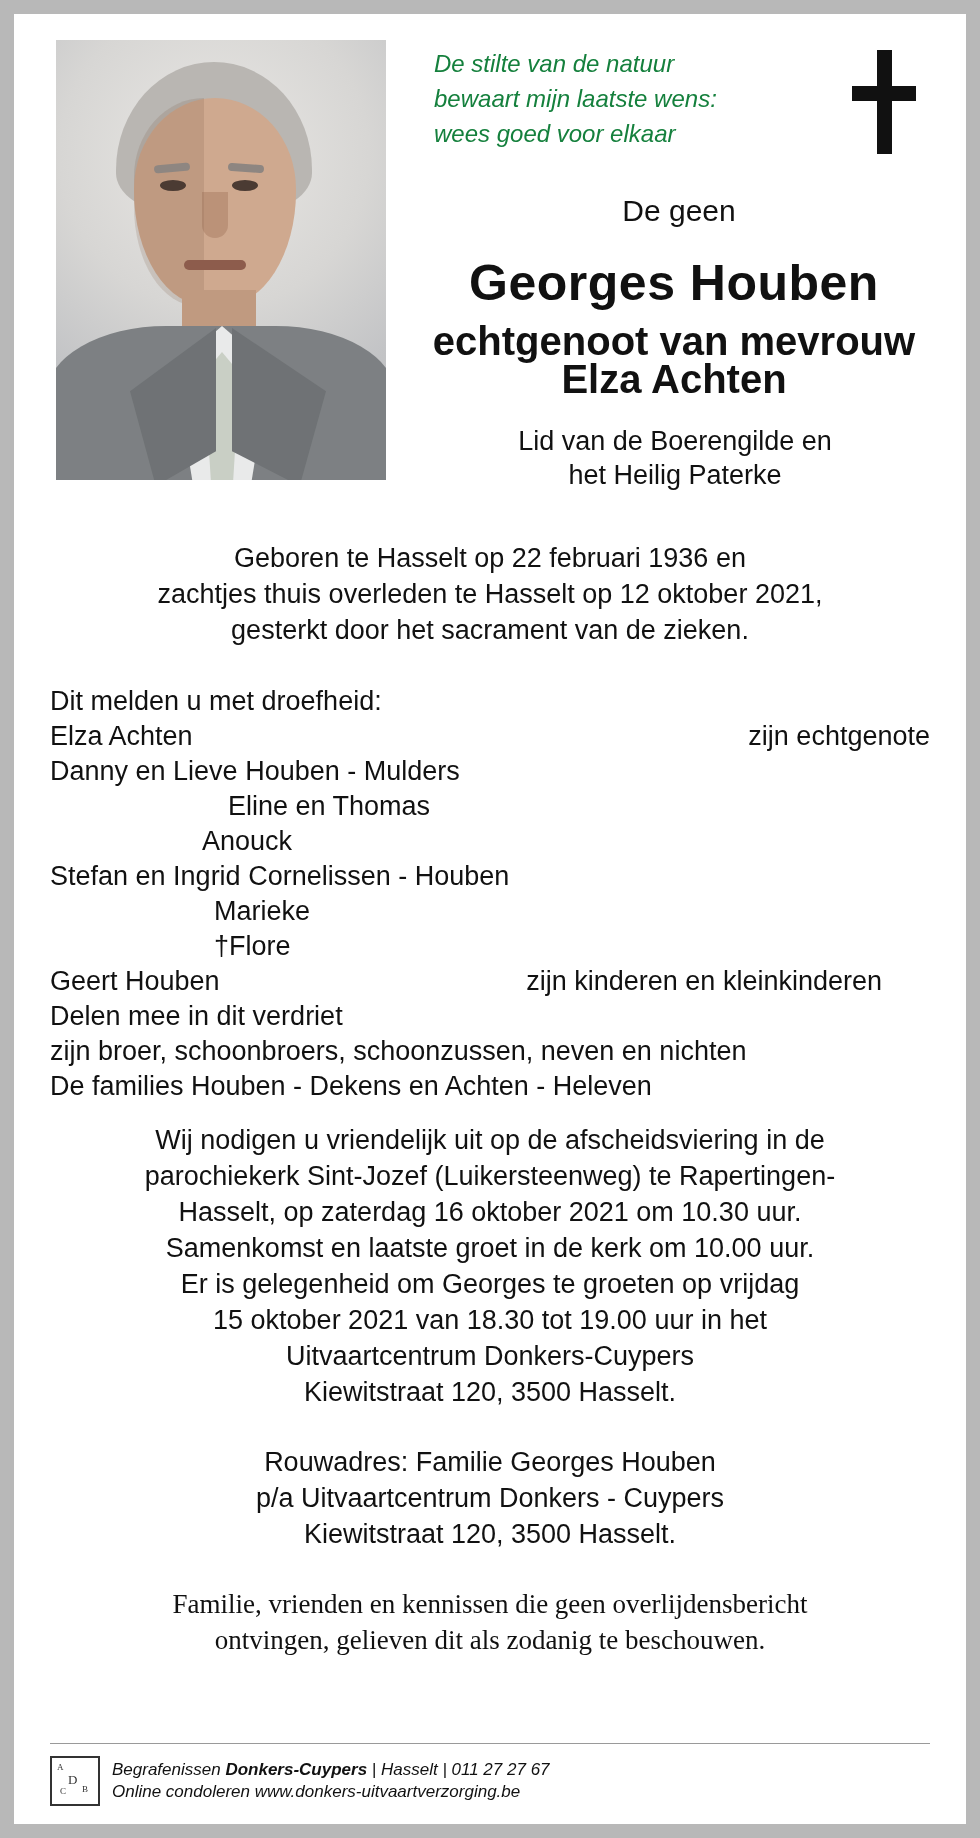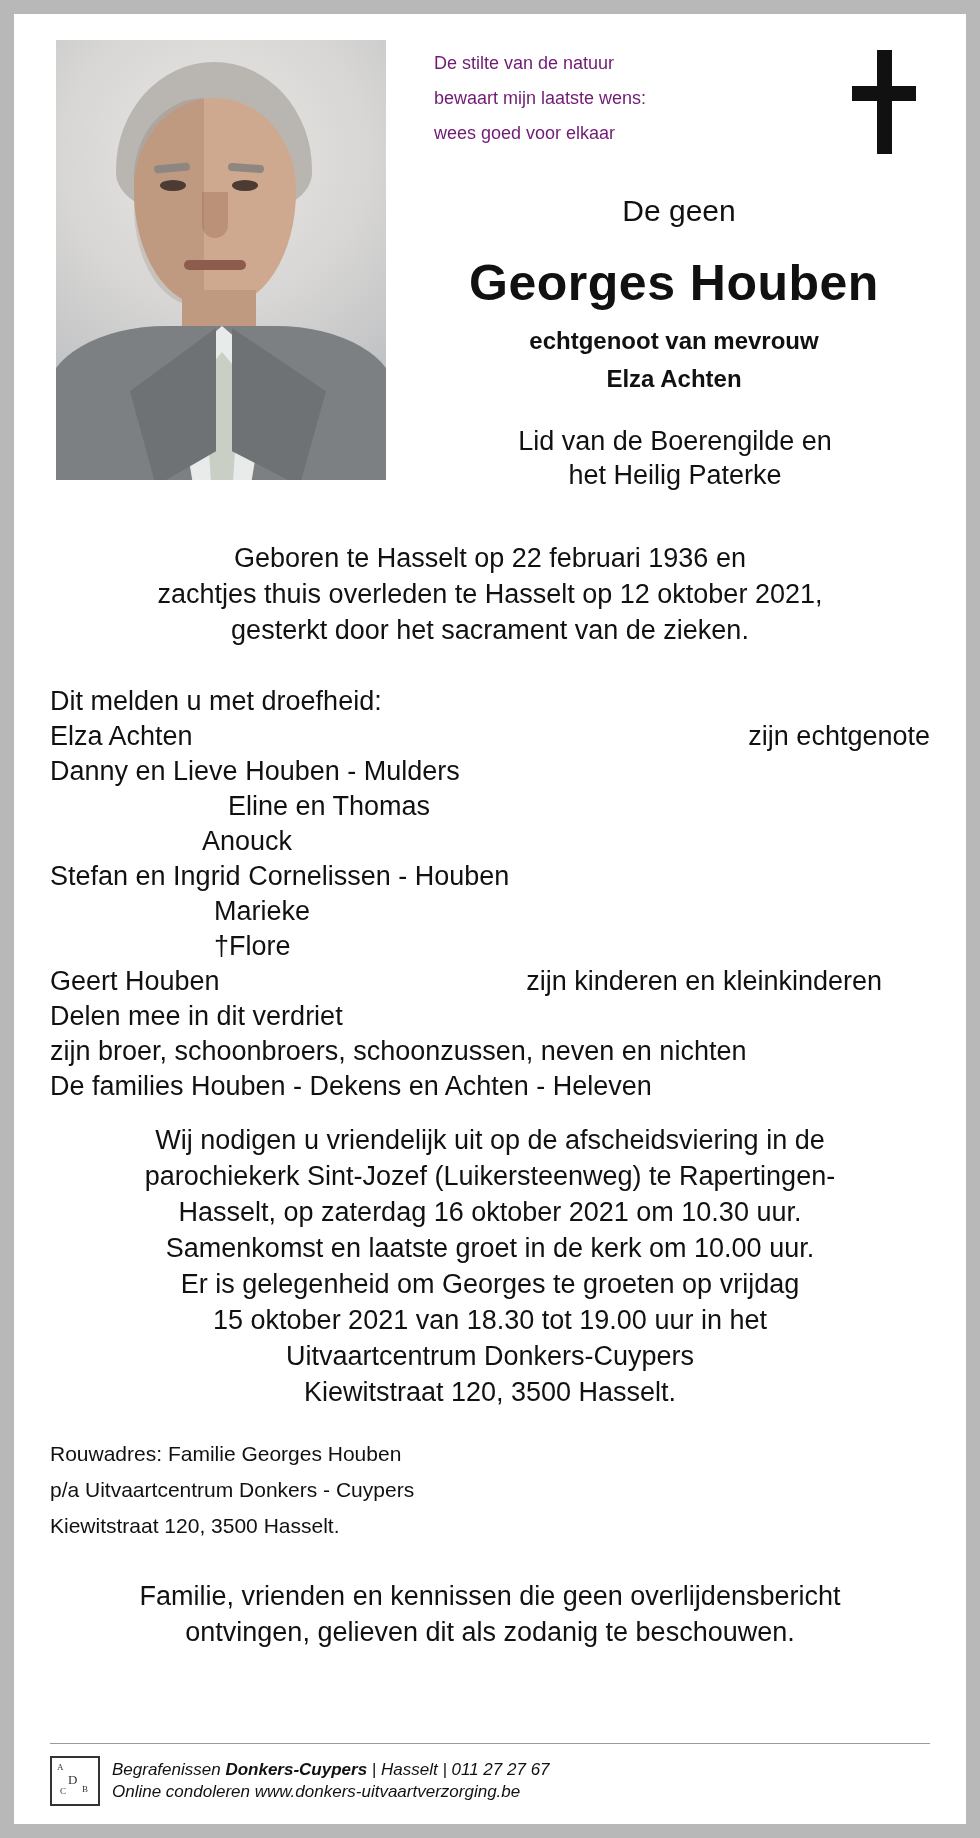--- a/index.html
+++ b/index.html
@@ -161,23 +161,24 @@
     height: 158px;
     background: #6f7275;
     clip-path: polygon(0 0, 100% 40%, 72% 100%, 0 78%);
   }
 
   .quote {
     position: absolute;
     left: 420px;
     top: 32px;
     width: 400px;
-    font-size: 18px;
+    font-style: italic;
+    font-size: 24px;
     line-height: 35px;
-    color: #701a75;
+    color: #15803d;
   }
   .cross {
     position: absolute;
     left: 838px;
     top: 36px;
     width: 64px;
     height: 104px;
   }
   .cross-v {
     position: absolute;
@@ -212,21 +213,21 @@
     font-size: 50px;
     font-weight: bold;
     letter-spacing: 0.5px;
   }
   .spouse {
     position: absolute;
     left: 400px;
     top: 308px;
     width: 520px;
     text-align: center;
-    font-size: 24px;
+    font-size: 40px;
     font-weight: bold;
     line-height: 38px;
   }
   .member {
     position: absolute;
     left: 416px;
     top: 410px;
     width: 490px;
     text-align: center;
     font-size: 27px;
@@ -263,23 +264,23 @@
   .indent3 { padding-left: 164px; }
   .ceremony {
     width: 880px;
     margin: 18px auto 0 auto;
     text-align: center;
     font-size: 27px;
     line-height: 36px;
   }
   .address {
     width: 880px;
-    margin: 26px auto 0 auto;
-    text-align: left;
-    font-size: 21px;
+    margin: 34px auto 0 auto;
+    text-align: center;
+    font-size: 27px;
     line-height: 36px;
   }
   .notice {
     width: 880px;
     margin: 34px auto 0 auto;
     text-align: center;
     font-size: 27px;
     line-height: 36px;
   }
   
@@ -408,21 +409,21 @@
 Samenkomst en laatste groet in de kerk om 10.00 uur.
 Er is gelegenheid om Georges te groeten op vrijdag
 15 oktober 2021 van 18.30 tot 19.00 uur in het
 Uitvaartcentrum Donkers-Cuypers
 Kiewitstraat 120, 3500 Hasselt.</div>
 
   <div class="address" style="white-space: pre-line;">Rouwadres: Familie Georges Houben
 p/a Uitvaartcentrum Donkers - Cuypers
 Kiewitstraat 120, 3500 Hasselt.</div>
 
-  <div class="notice" style="white-space: pre-line;">Familie, vrienden en kennissen die geen overlijdensbericht
+  <div class="notice" style="white-space: pre-line; font-family: Liberation Serif, serif;">Familie, vrienden en kennissen die geen overlijdensbericht
 ontvingen, gelieven dit als zodanig te beschouwen.</div>
 
   <div class="footer">
     <div class="footer-logo">
       <span class="fl-a">A</span>
       <span class="fl-b">D</span>
       <span class="fl-c">C</span>
       <span class="fl-d">B</span>
     </div>
     <div class="footer-text">

